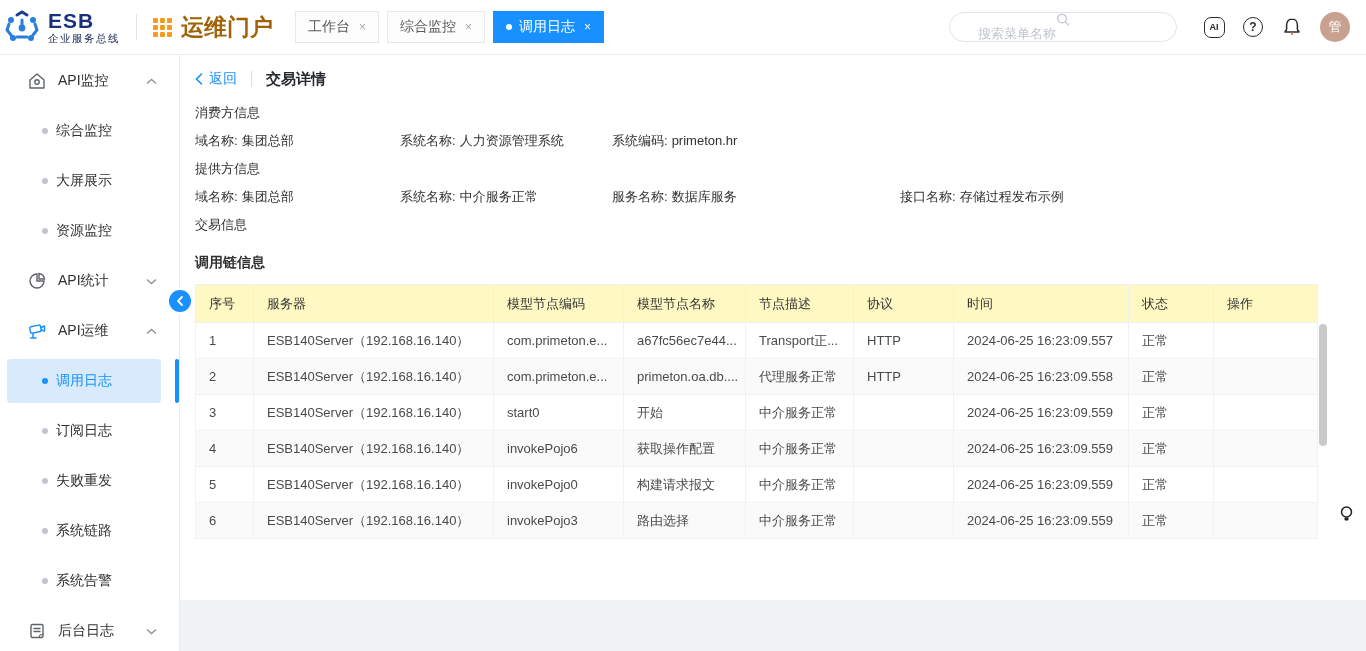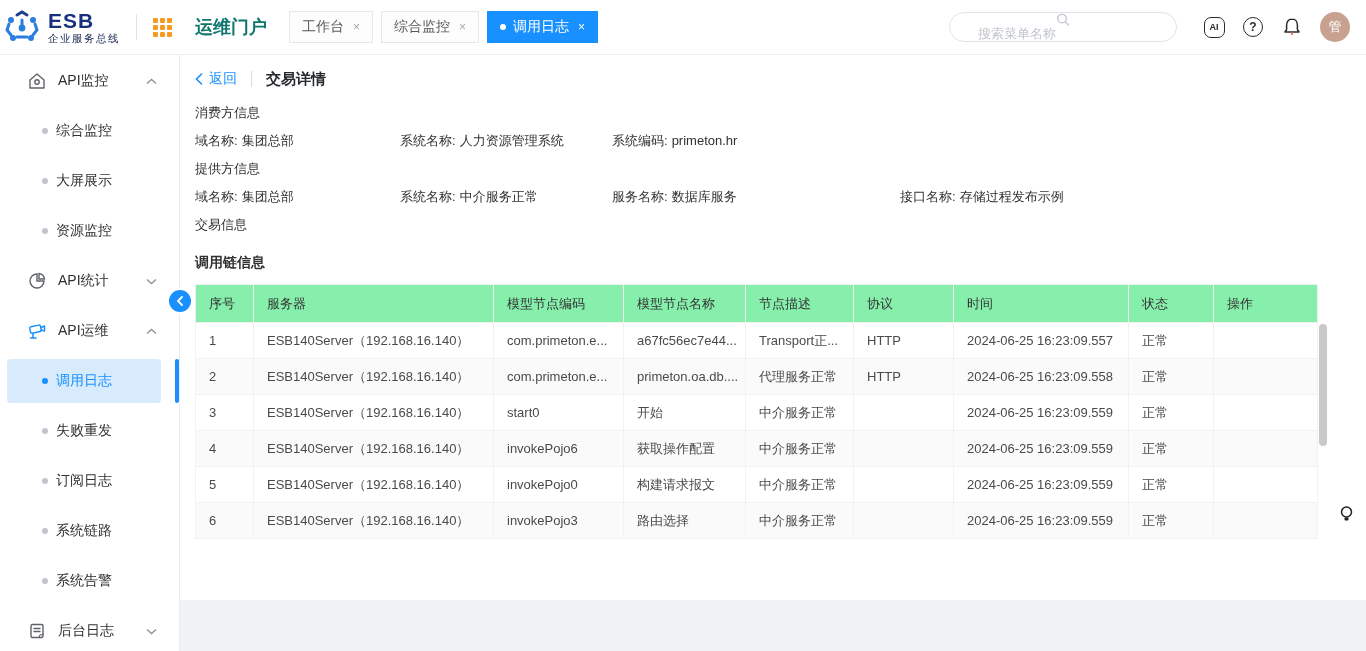--- a/index.html
+++ b/index.html
@@ -9,21 +9,21 @@
 
   
   .header { position:relative; height:55px; background:#fff; display:flex; align-items:center;
     border-bottom:1px solid #ededed; padding-left:4px; z-index:5; }
   .logo { display:flex; align-items:center; }
   .logo-text { margin-left:8px; line-height:1.05; }
   .logo-title { font-size:21px; font-weight:bold; color:#17317f; letter-spacing:1px; }
   .logo-sub { font-size:10.5px; color:#17254d; letter-spacing:1.5px; }
   .v-divider { width:1px; height:26px; background:#e2e2e2; margin:0 16px; }
   .portal { display:flex; align-items:center; }
-  .portal-title { font-size:18px; font-weight:bold; color:#0f766e; margin-left:23px; }
+  .portal-title { font-size:23px; font-weight:bold; color:#a16207; margin-left:9px; }
 
   .tabs { display:flex; gap:8px; margin-left:22px; }
   .tab { height:32px; display:flex; align-items:center; padding:0 12px; font-size:14px;
     background:#fdfdfd; border:1px solid #e8e8e8; color:#595959; cursor:pointer; }
   .tab .close { margin-left:9px; font-size:12px; color:#a8a8a8; }
   .tab.active { background:#1890ff; border-color:#1890ff; color:#fff; }
   .tab.active .close { color:#fff; }
   .tab .dot { width:6px; height:6px; border-radius:50%; background:#fff; margin-right:7px; }
 
   .search { margin-left:auto; margin-right:26px; width:228px; height:30px; border:1px solid #e0e3e9;
@@ -84,21 +84,21 @@
   .field .lab { color:#303133; }
   .field .val { margin-left:4px; }
   .val-link { color:#1890ff; cursor:pointer; }
   .val-status { color:#13c2c2; }
 
   
   .table-wrap { position:relative; margin-top:12px; width:1124px; }
   table { border-collapse:collapse; table-layout:fixed; width:1122px; font-size:13px; }
   col.c0{width:58px} col.c1{width:240px} col.c2{width:130px} col.c3{width:122px}
   col.c4{width:108px} col.c5{width:100px} col.c6{width:175px} col.c7{width:85px} col.c8{width:104px}
-  thead th { background:#86efac; font-weight:normal; color:#333; text-align:left; height:38px;
+  thead th { background:#fef9c3; font-weight:normal; color:#333; text-align:left; height:38px;
     padding:0 0 0 13px; border:1px solid #f0f0f0; }
   tbody td { height:36px; padding:0 0 0 13px; color:#4a4a4a; border:1px solid #f2f2f2;
     overflow:hidden; white-space:nowrap; text-overflow:ellipsis; background:#fff; }
   tbody tr:nth-child(even) td { background:#fafafa; }
   .vscroll { position:absolute; right:-8px; top:40px; width:8px; height:122px; background:#c9c9c9;
     border-radius:4px; cursor:pointer; }
 
   .bulb { position:absolute; right:12px; top:450px; cursor:pointer; color:#1f1f1f; }
 </style>
 </head>
@@ -258,25 +258,25 @@
 
       <li class="side-item sub-item active-wrap">
         <div class="active-pill">
           <span class="sub-dot"></span>
           <span class="sub-label">调用日志</span>
         </div>
         <span class="active-bar"></span>
       </li>
       <li class="side-item sub-item">
         <span class="sub-dot"></span>
+        <span class="sub-label">订阅日志</span>
+      </li>
+      <li class="side-item sub-item">
+        <span class="sub-dot"></span>
         <span class="sub-label">失败重发</span>
-      </li>
-      <li class="side-item sub-item">
-        <span class="sub-dot"></span>
-        <span class="sub-label">订阅日志</span>
       </li>
       <li class="side-item sub-item">
         <span class="sub-dot"></span>
         <span class="sub-label">系统链路</span>
       </li>
       <li class="side-item sub-item">
         <span class="sub-dot"></span>
         <span class="sub-label">系统告警</span>
       </li>
 

